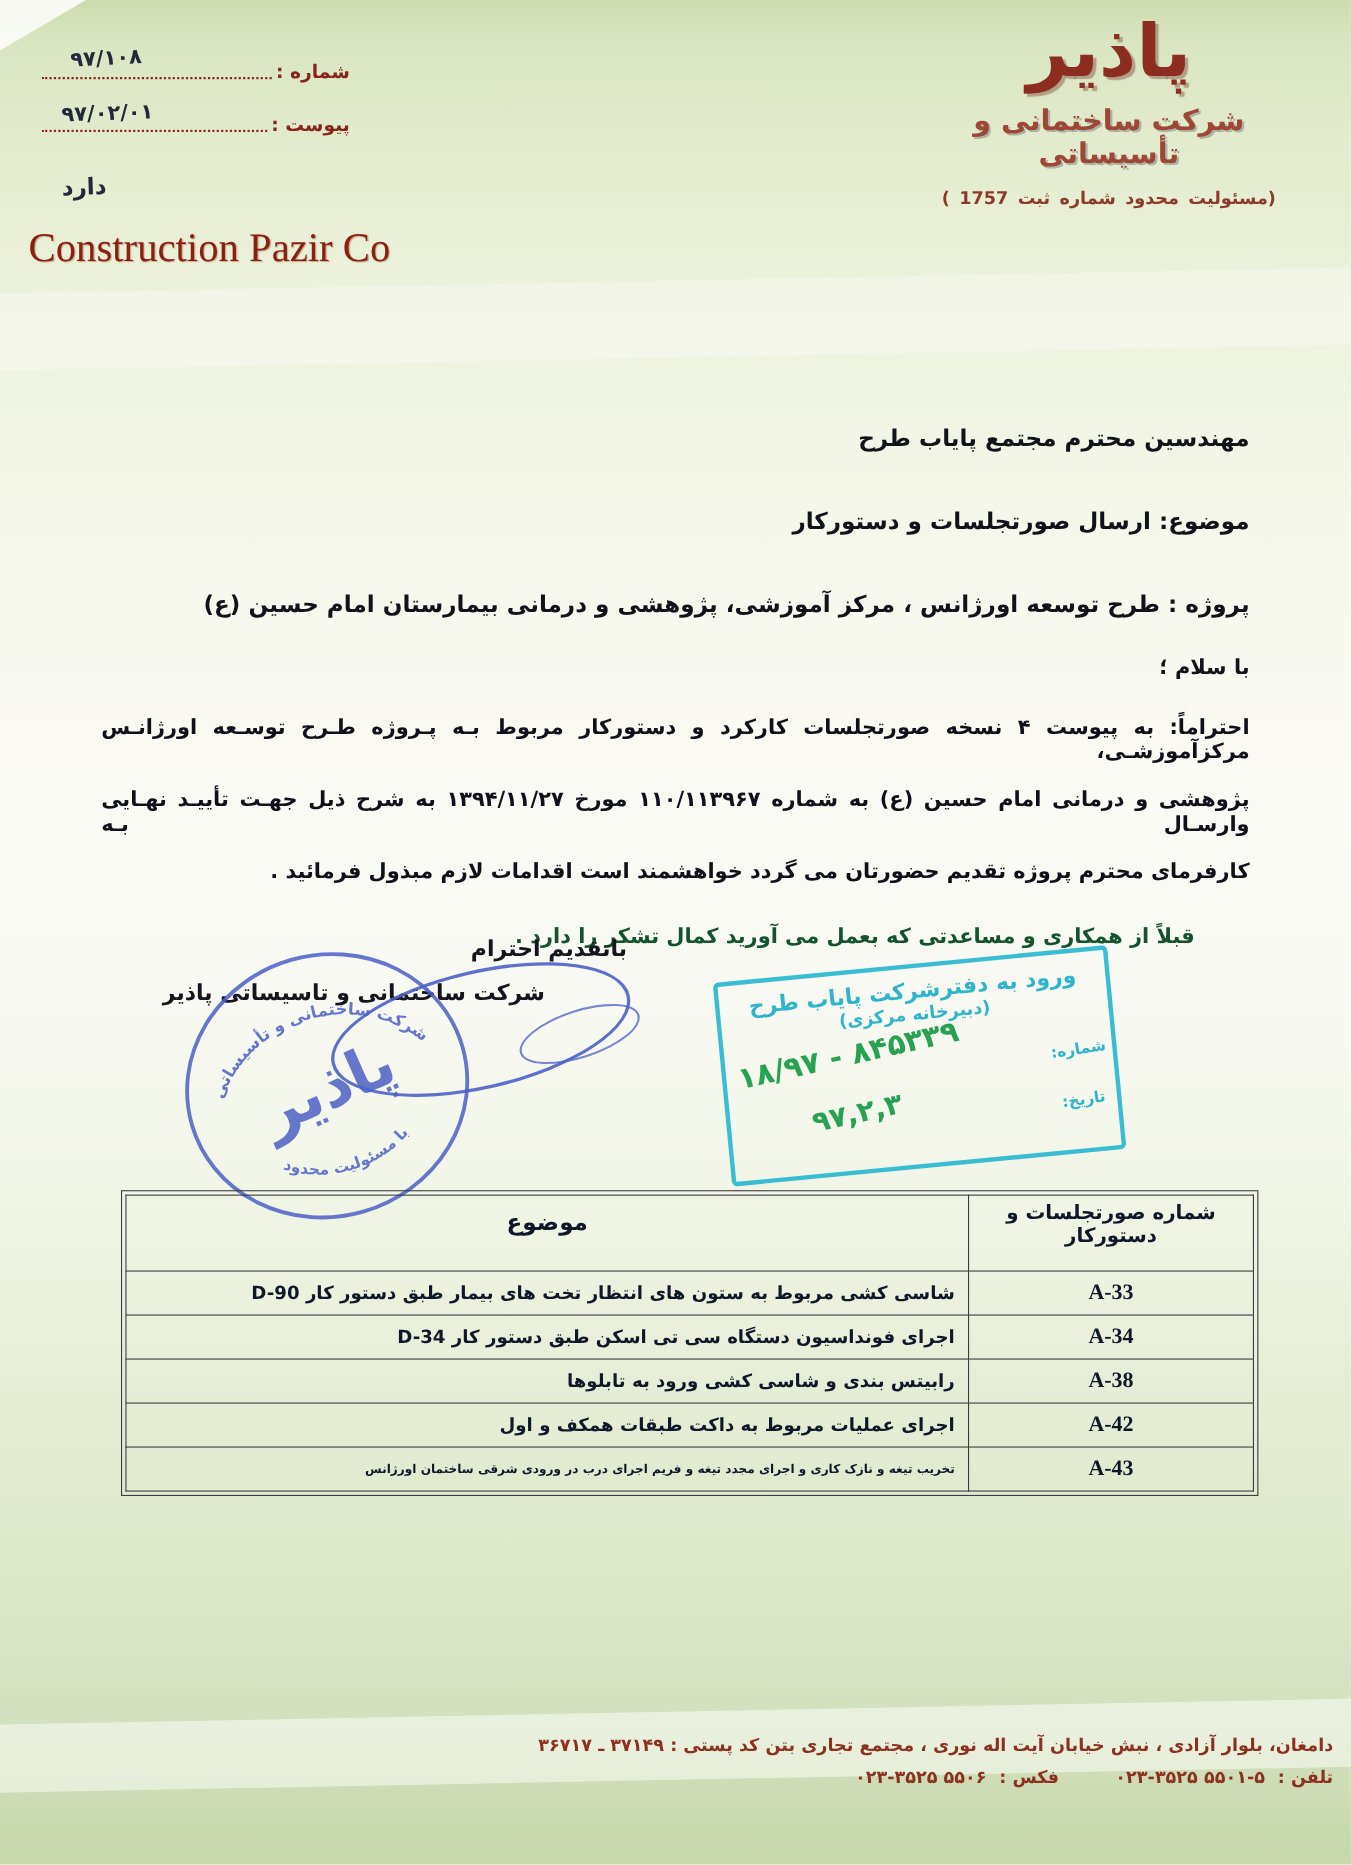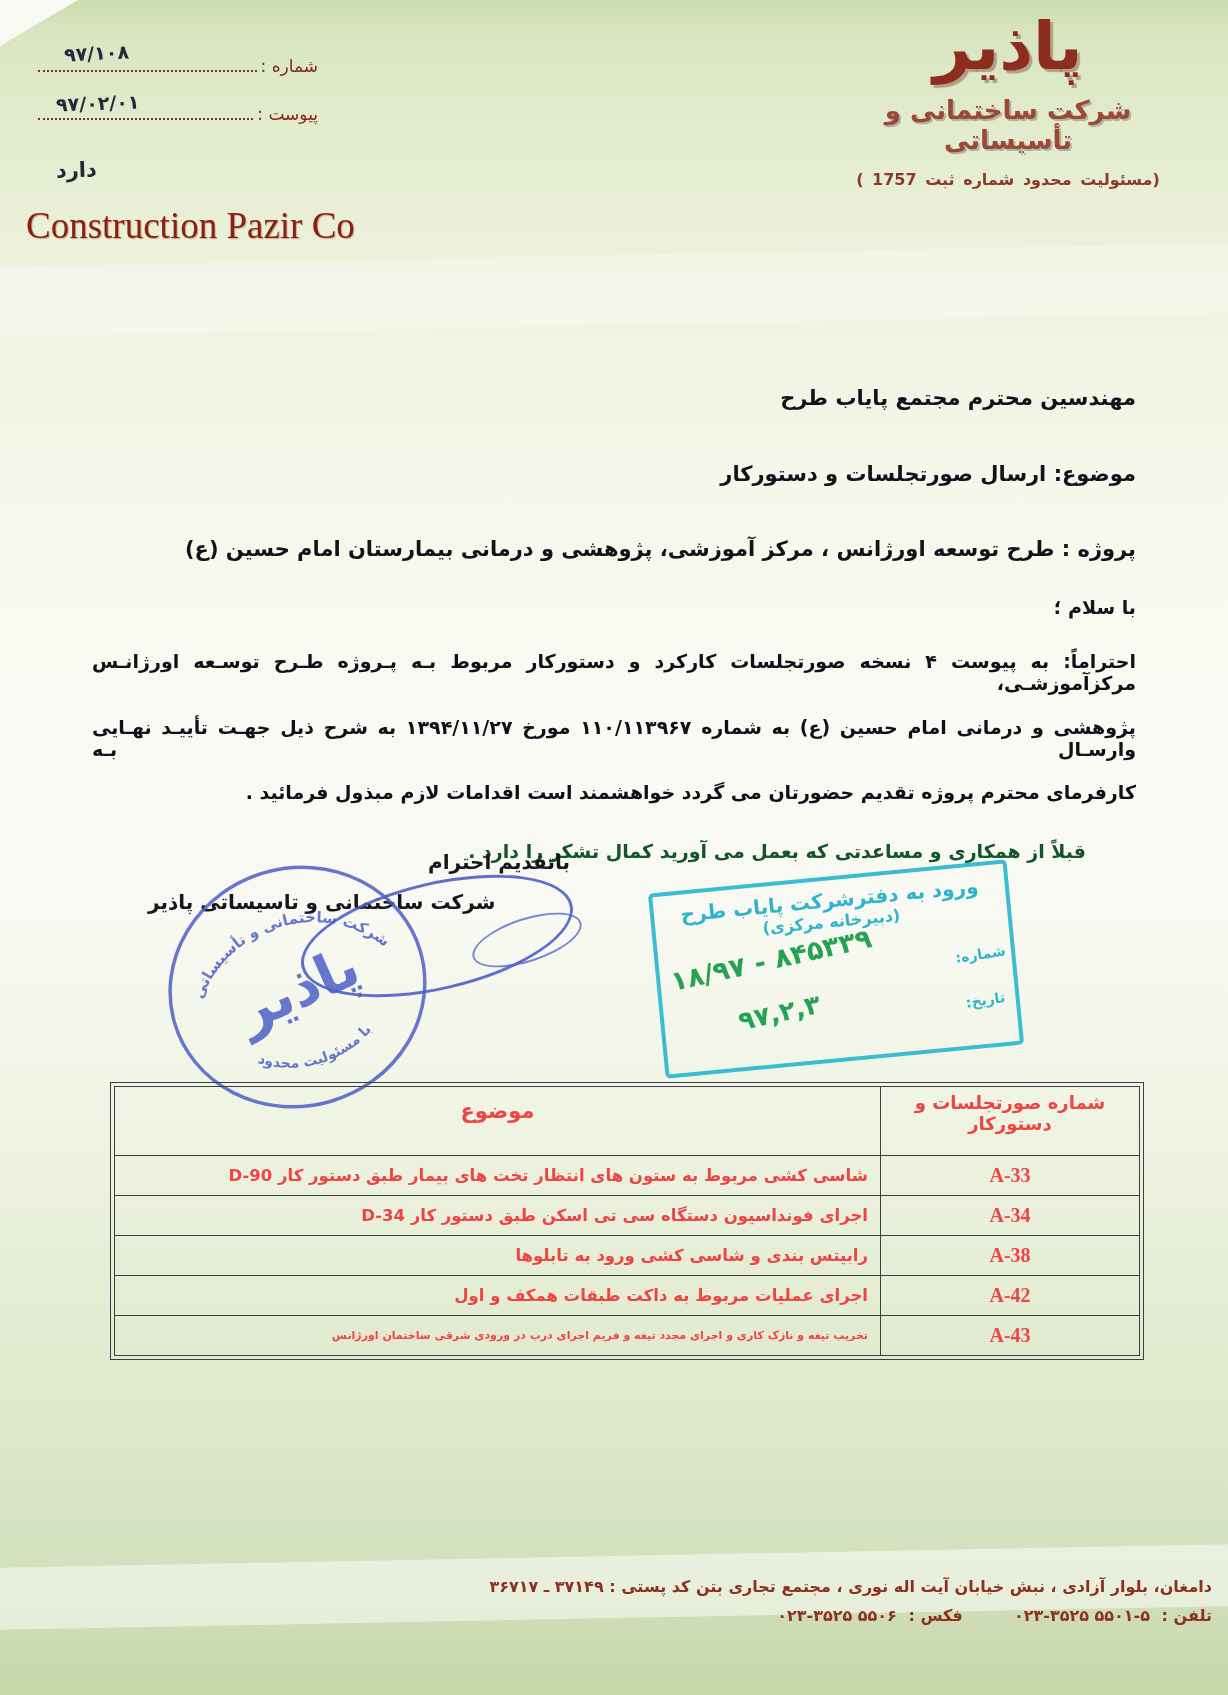--- a/index.html
+++ b/index.html
@@ -15,21 +15,21 @@
 
   
   .corner-wedge{top:0;left:0;width:0;height:0;border-left:78px solid #fcfcf9;border-bottom:46px solid transparent;opacity:.9;}
   .band{left:-20px;right:-20px;background:rgba(253,253,250,.65);transform:rotate(-1.1deg);}
   .band.mid{top:255px;height:70px;opacity:.55;}
   .band.foot{top:1556px;height:62px;opacity:.8;}
 
   
   .fields{left:38px;top:46px;width:282px;}
   .field-row{position:relative;display:flex;direction:rtl;align-items:flex-end;height:30px;margin-bottom:18px;}
-  .field-label{color:#87241b;font-weight:normal;font-size:17px;white-space:nowrap;padding-right:2px;}
+  .field-label{color:#87241b;font-weight:bold;font-size:17px;white-space:nowrap;padding-right:2px;}
   .field-dots{flex:1;border-bottom:2px dotted #8b2a20;margin:0 4px 4px 0;height:20px;}
   .hand{color:#23283a;font-weight:bold;letter-spacing:1px;}
   .hv1{left:64px;top:42px;font-size:19px;transform:rotate(-3deg);}
   .hv2{left:56px;top:92px;font-size:19px;transform:rotate(-2deg);}
   .hv3{left:56px;top:158px;font-size:21px;transform:rotate(-2deg);}
 
   
   .header-right{right:52px;top:12px;width:336px;text-align:center;direction:rtl;}
   .logo-fa{font-size:66px;font-weight:bold;color:#8c2d20;text-shadow:3px 3px 1px rgba(125,70,55,.45);line-height:1.05;}
   .company-fa{margin-top:14px;font-size:26px;font-weight:bold;color:#9e4735;text-shadow:2px 2px 0 rgba(110,110,120,.45);}
@@ -61,21 +61,21 @@
   .es-label{position:absolute;font-size:14px;font-weight:bold;color:#2fb5cb;}
   .es-num-label{right:6px;top:80px;transform:rotate(-3deg);}
   .es-date-label{right:10px;top:126px;transform:rotate(-3deg);}
   .green-hand{position:absolute;direction:ltr;color:#27a152;font-weight:bold;letter-spacing:2px;}
   .es-num-value{left:10px;top:58px;font-size:27px;transform:rotate(-7deg);}
   .es-date-value{left:74px;top:112px;font-size:26px;transform:rotate(-7deg);}
 
   
   .mtable-wrap{left:110px;top:1082px;width:1026px;border:1.6px solid #3c3c44;padding:3px;}
   table.mtable{width:100%;border-collapse:collapse;direction:rtl;}
-  .mtable th,.mtable td{border:1.7px solid #3c3c44;color:#ef4444;}
+  .mtable th,.mtable td{border:1.7px solid #3c3c44;color:#0f172a;}
   .col-num{width:256px;}
   .th-num{font-size:18px;font-weight:bold;vertical-align:top;padding-top:5px;height:62px;}
   .th-sub{font-size:21px;font-weight:bold;vertical-align:top;padding-top:12px;text-align:center;}
   .td-num{text-align:center;font-family:"Liberation Serif",serif;font-size:20px;font-weight:bold;height:37px;direction:ltr;}
   .td-sub{text-align:right;padding:2px 12px 2px 16px;font-size:16.5px;font-weight:bold;}
   .td-sub.small{font-size:11px;margin-left:30px;}
 
   
   .footer-addr{right:16px;top:1577px;direction:rtl;font-size:16px;font-weight:bold;color:#8c3120;}
   .footer-phone{right:16px;top:1606px;direction:rtl;font-size:16px;font-weight:bold;color:#8c3120;}

